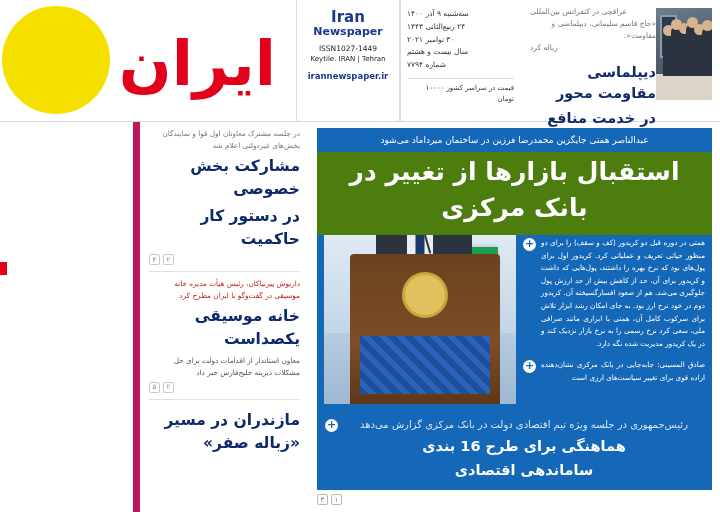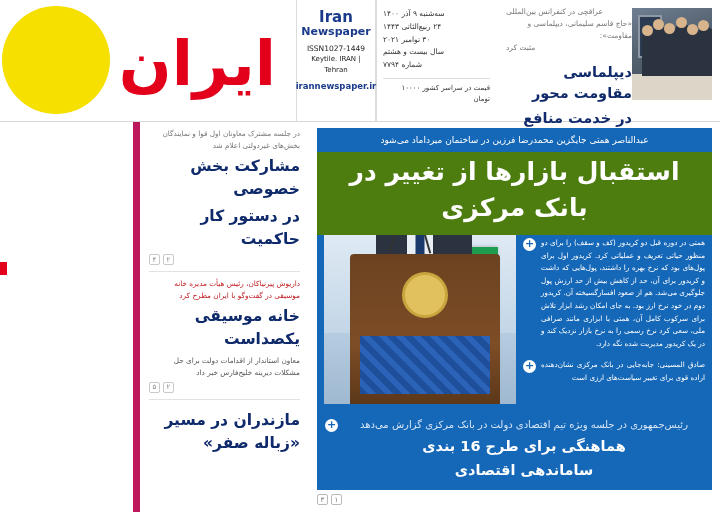--- a/index.html
+++ b/index.html
@@ -42,21 +42,21 @@
     line-height: 1;
     font-weight: bold;
     color: #e3001b;
     letter-spacing: -1px;
     margin-right: 12px;
     margin-top: 6px;
     font-family: "DejaVu Sans", sans-serif;
   }
 
   .ident-block {
-    width: 80px; height: 122px;
+    width: 104px; height: 122px;
     border-right: 1px solid #dcdcdc;
     border-left: 1px solid #dcdcdc;
     padding: 10px 6px 6px 6px;
     display: flex; flex-direction: column;
     align-items: center;
     text-align: center;
   }
   .ident-en-line1 {
     font-size: 15px; font-weight: bold; color: #1b3a8c; line-height: 1.05;
     direction: ltr;
@@ -306,21 +306,21 @@
         <div class="tp-p" style="left:54%;height:52px;"></div>
         <div class="tp-h" style="left:54.5%;bottom:72px;"></div>
         <div class="tp-p" style="left:68%;height:45px;"></div>
         <div class="tp-h" style="left:68.5%;bottom:65px;"></div>
         <div class="tp-p" style="left:82%;height:49px;"></div>
         <div class="tp-h" style="left:82.5%;bottom:69px;"></div>
       </div>
       <div class="top-story-text">
         <div class="kicker">عراقچی در کنفرانس بین‌المللی</div>
         <div class="kicker">«حاج قاسم سلیمانی، دیپلماسی و مقاومت»:</div>
-        <div class="kicker2">مثبت کرد</div>
+        <div class="kicker2">زباله کرد</div>
         <div class="top-head">دیپلماسی مقاومت محور</div>
         <div class="top-head">در خدمت منافع ملی</div>
         <div class="badge-row-top">
           <span class="pg-badge">۳</span>
           <span class="pg-badge">۲</span>
         </div>
       </div>
     </div>
 
     <div class="date-block">

